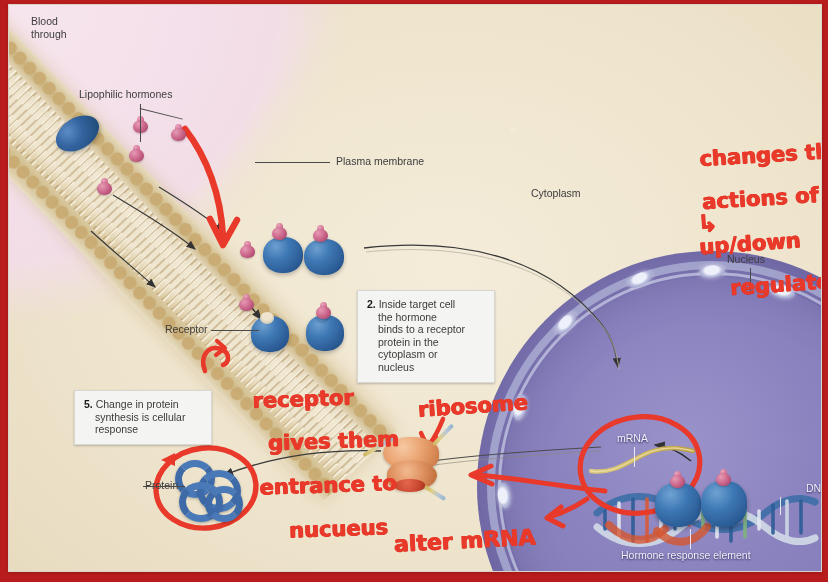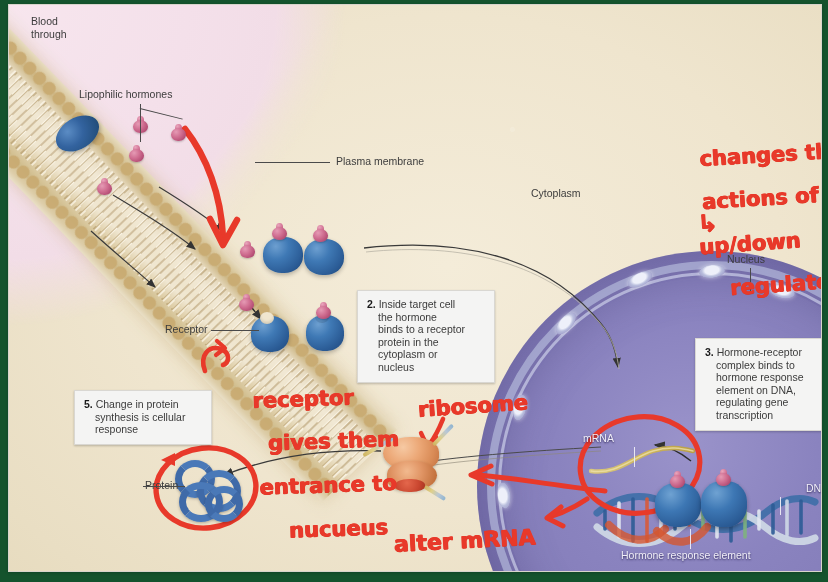--- a/index.html
+++ b/index.html
@@ -1,17 +1,17 @@
 <!DOCTYPE html>
 <html><head>
 <meta charset="utf-8">
 <style>
   html,body{margin:0;padding:0;background:#ffffff;}
   body{font-family:"Liberation Sans",sans-serif;}
-  #stage{position:relative;width:828px;height:582px;overflow:hidden;background:#14532d;}
+  #stage{position:relative;width:828px;height:582px;overflow:hidden;background:#b91c1c;}
   #figure{position:absolute;left:8px;top:4px;width:812px;height:566px;overflow:hidden;
           border:1px solid #d8d4cc;box-shadow:0 1px 3px rgba(0,0,0,.18);background:#f2ead8;}
 
   
   .cytoplasm{position:absolute;inset:0;
      background:
        radial-gradient(ellipse 700px 520px at 54% 46%, #f4ecd9 0%, #efe5ce 48%, #e9dec3 78%, #e4d8b9 100%);}
   .cyto-grain{position:absolute;inset:0;opacity:.35;
      background:
        radial-gradient(circle at 20% 70%, rgba(255,255,255,.5) 0 2px, transparent 3px),
@@ -345,49 +345,40 @@
 
     <div class="lbl" style="left:718px;top:248px;">Nucleus</div>
     <div class="leader v" style="left:741px;top:263px;height:24px;"></div>
 
     <div class="lbl" style="left:156px;top:318px;">Receptor</div>
     <div class="leader h" style="left:202px;top:325px;width:48px;"></div>
 
     <div class="lbl" style="left:96px;top:474px;margin-left:40px;">Protein</div>
     <div class="leader h" style="left:134px;top:481px;width:42px;"></div>
 
-    <div class="lbl onnuc" style="left:574px;top:427px;">mRNA</div>
+    <div class="lbl onnuc" style="left:608px;top:427px;">mRNA</div>
     <div class="leader v white" style="left:625px;top:442px;height:20px;"></div>
 
     <div class="lbl onnuc" style="left:797px;top:477px;">DNA</div>
     <div class="leader v white" style="left:771px;top:492px;height:18px;"></div>
 
     <div class="lbl onnuc" style="left:612px;top:544px;">Hormone response element</div>
     <div class="leader v white" style="left:681px;top:524px;height:20px;"></div>
 
 
     <div class="tbox" style="left:348px;top:285px;width:118px;">
       <span class="ind"><span class="num">2.</span>
       <span>Inside target cell</span></span>
       <span class="ind" style="padding-left:11px;text-indent:0;">the hormone</span>
       <span class="ind" style="padding-left:11px;text-indent:0;">binds to a receptor</span>
       <span class="ind" style="padding-left:11px;text-indent:0;">protein in the</span>
       <span class="ind" style="padding-left:11px;text-indent:0;">cytoplasm or</span>
       <span class="ind" style="padding-left:11px;text-indent:0;">nucleus</span>
     </div>
 
-    <div class="tbox" style="left:686px;top:333px;width:112px;">
-      <span class="ind"><span class="num">3.</span>
-      <span>Hormone-receptor</span></span>
-      <span class="ind" style="padding-left:11px;text-indent:0;">complex binds to</span>
-      <span class="ind" style="padding-left:11px;text-indent:0;">hormone response</span>
-      <span class="ind" style="padding-left:11px;text-indent:0;">element on DNA,</span>
-      <span class="ind" style="padding-left:11px;text-indent:0;">regulating gene</span>
-      <span class="ind" style="padding-left:11px;text-indent:0;">transcription</span>
-    </div>
 
 
     <div class="tbox" style="left:65px;top:385px;width:118px;">
       <span class="ind"><span class="num">5.</span>
       <span>Change in protein</span></span>
       <span class="ind" style="padding-left:11px;text-indent:0;">synthesis is cellular</span>
       <span class="ind" style="padding-left:11px;text-indent:0;">response</span>
     </div>
 
     <div class="hw" style="left:648px;top:118px;font-size:21px;transform:rotate(-3.5deg);">

